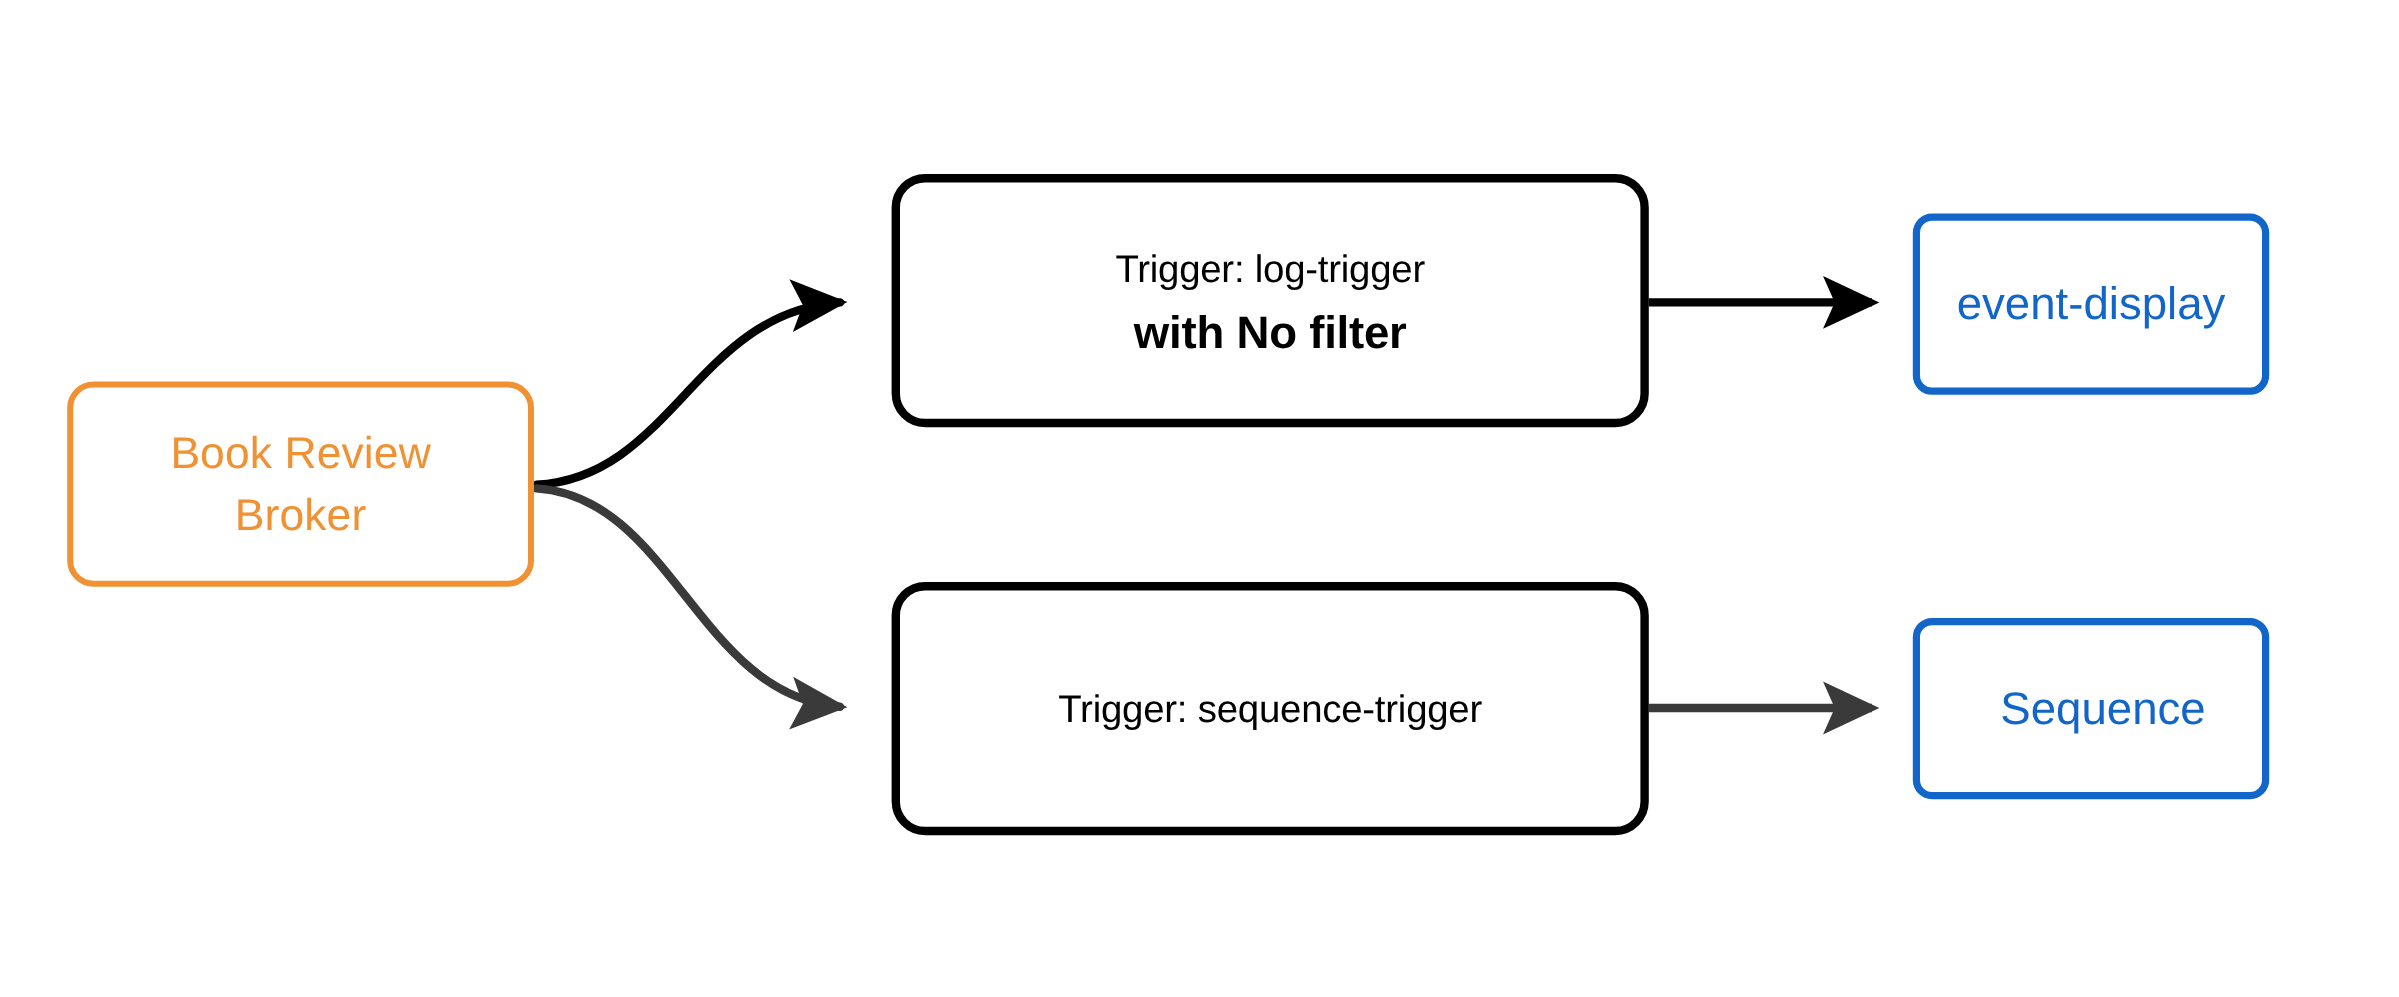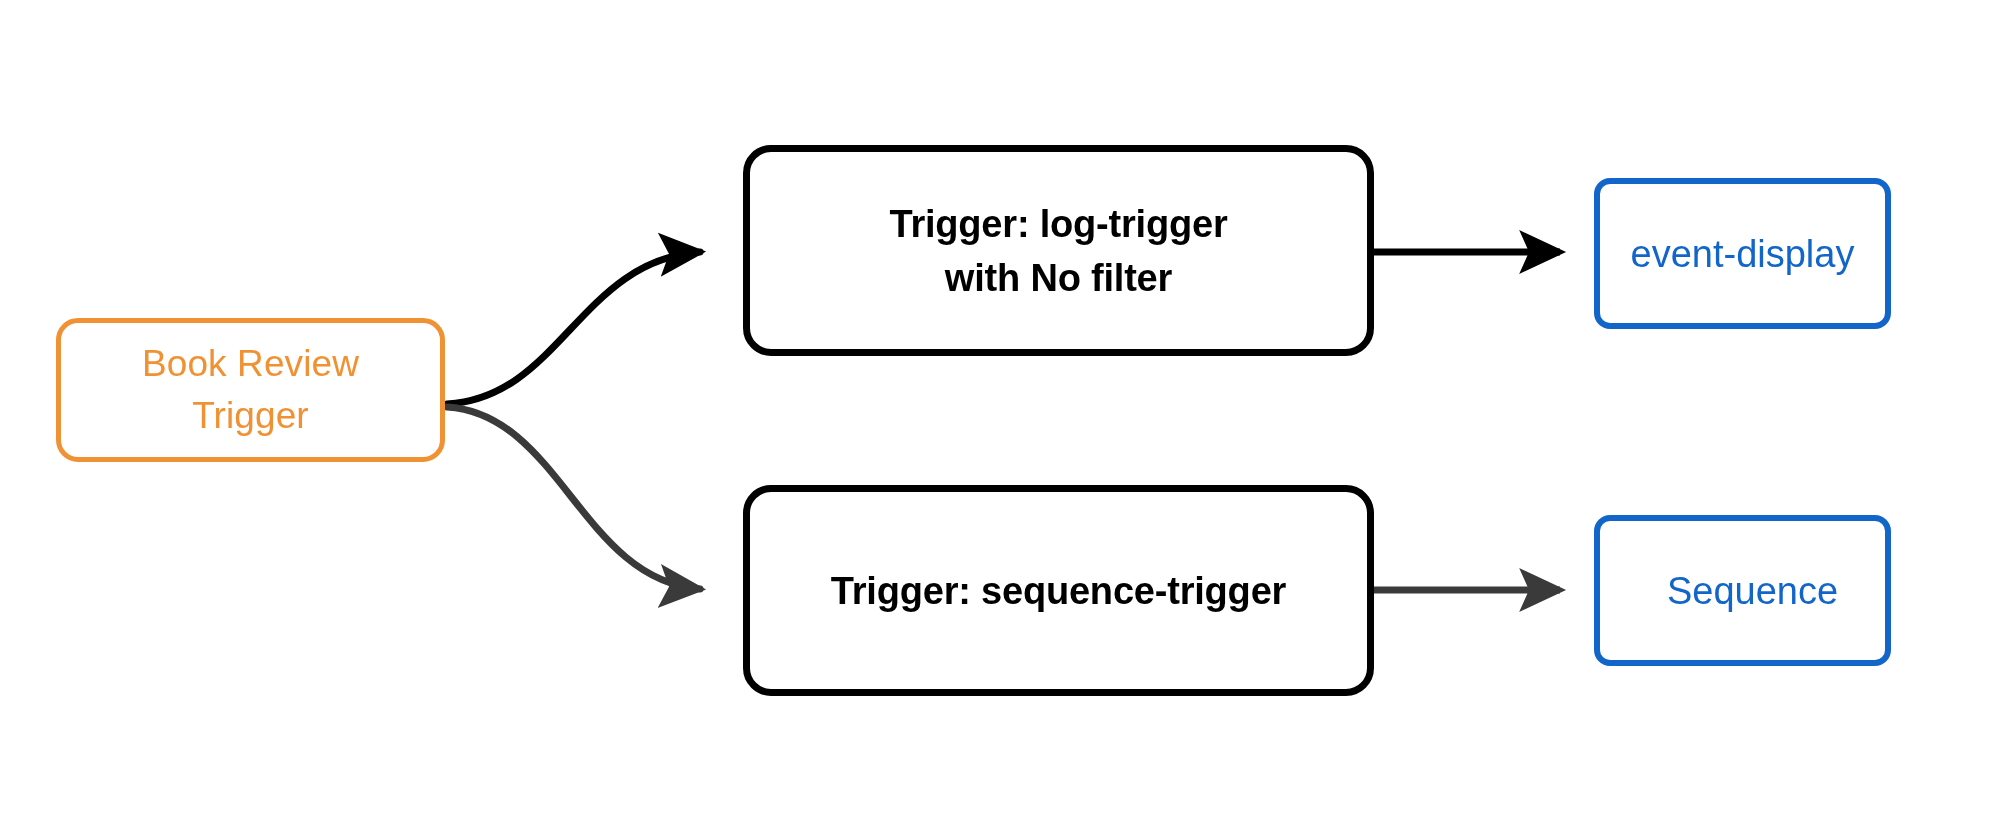--- a/index.html
+++ b/index.html
@@ -33,21 +33,21 @@
     flex-direction: column;
     align-items: center;
     justify-content: center;
     text-align: center;
   }
   
   .node-broker {
     left: 56px;
     top: 318px;
     width: 389px;
-    height: 144px;
+    height: 171px;
     border: 5px solid #f09234;
     border-radius: 22px;
     color: #f09234;
   }
   .node-broker .line {
     font-size: 37px;
     line-height: 52px;
     font-weight: 400;
     letter-spacing: 0.1px;
   }
@@ -56,23 +56,23 @@
     left: 743px;
     width: 631px;
     height: 211px;
     border: 7px solid #000000;
     border-radius: 28px;
     color: #000000;
   }
   .node-trigger.t1 { top: 145px; }
   .node-trigger.t2 { top: 485px; }
   .node-trigger .title {
-    font-size: 38px;
+    font-size: 32px;
     line-height: 54px;
-    font-weight: 700;
+    font-weight: 400;
     letter-spacing: -0.2px;
   }
   .node-trigger .sub {
     font-size: 38px;
     line-height: 54px;
     font-weight: 700;
     letter-spacing: -0.2px;
   }
   
   .node-target {
@@ -111,21 +111,21 @@
 
     <path d="M 447 407 C 560 414 582 580 700 589" fill="none" stroke="#3a3a3a" stroke-width="7" stroke-linecap="round" marker-end="url(#arrow-gray)"></path>
 
     <path d="M 1374 252 L 1560 252" fill="none" stroke="#000000" stroke-width="7" stroke-linecap="butt" marker-end="url(#arrow-black)"></path>
 
     <path d="M 1374 590 L 1560 590" fill="none" stroke="#3a3a3a" stroke-width="7" stroke-linecap="butt" marker-end="url(#arrow-gray)"></path>
   </svg>
 
   <div class="node node-broker">
     <div class="line">Book Review</div>
-    <div class="line">Trigger</div>
+    <div class="line">Broker</div>
   </div>
 
   <div class="node node-trigger t1">
     <div class="title">Trigger: log-trigger</div>
     <div class="sub">with No filter</div>
   </div>
 
   <div class="node node-trigger t2">
     <div class="title">Trigger: sequence-trigger</div>
   </div>

